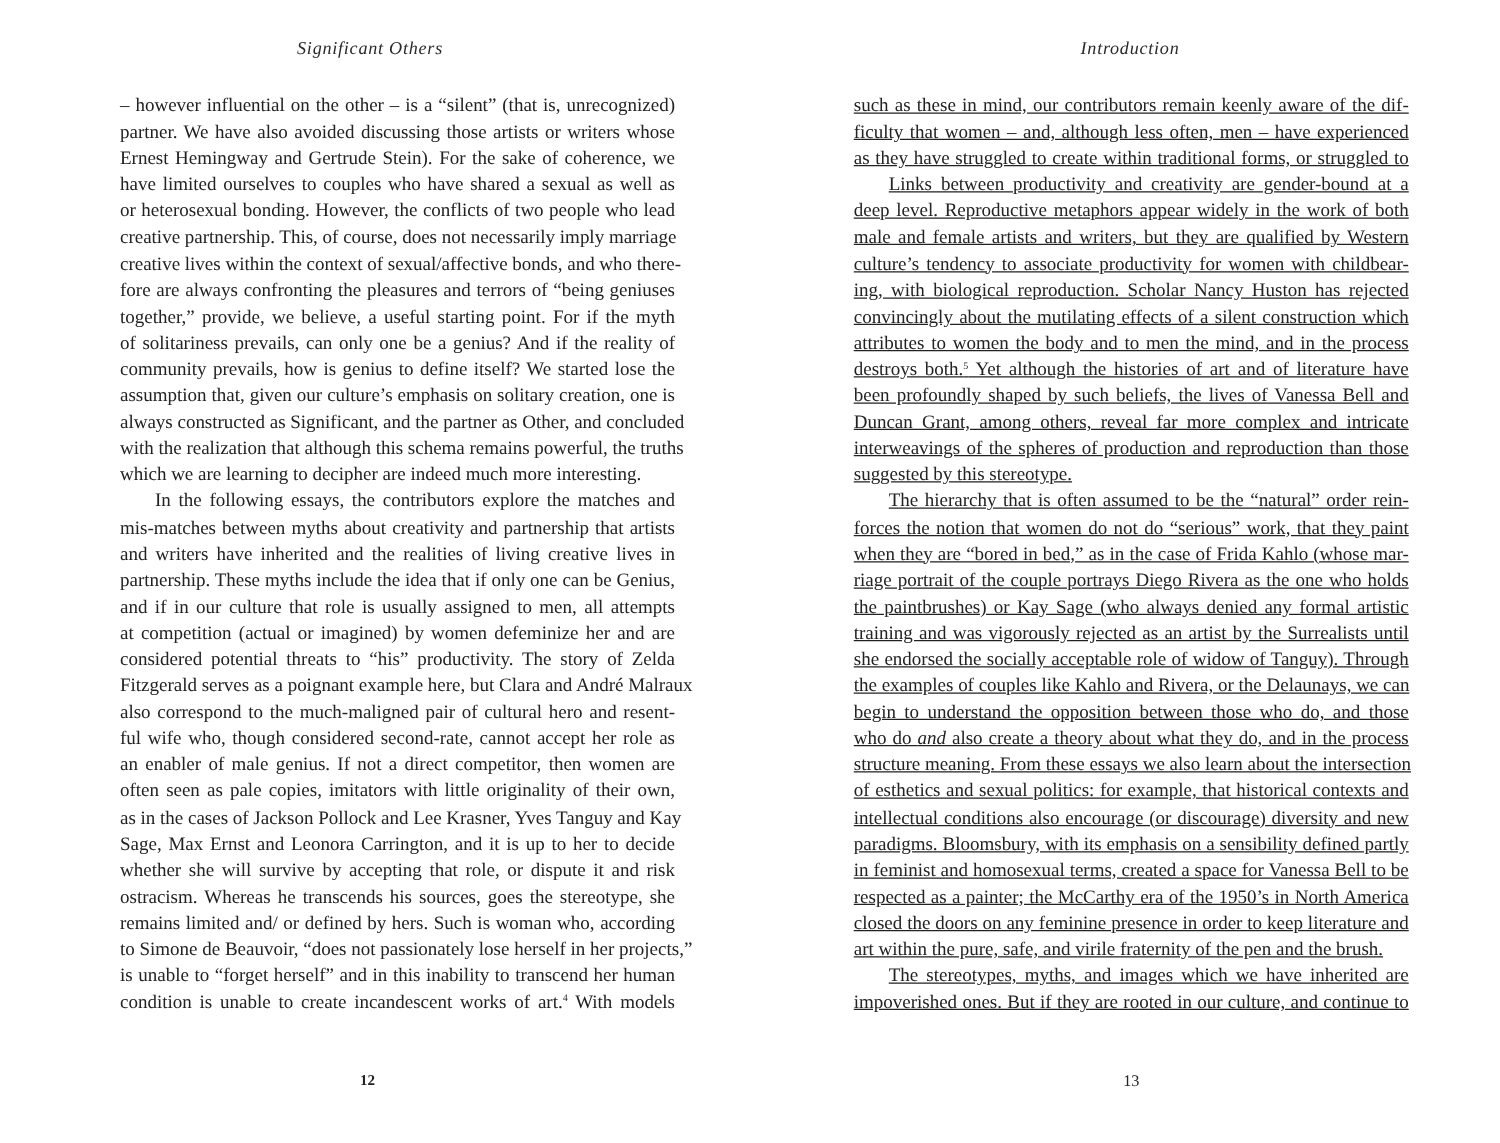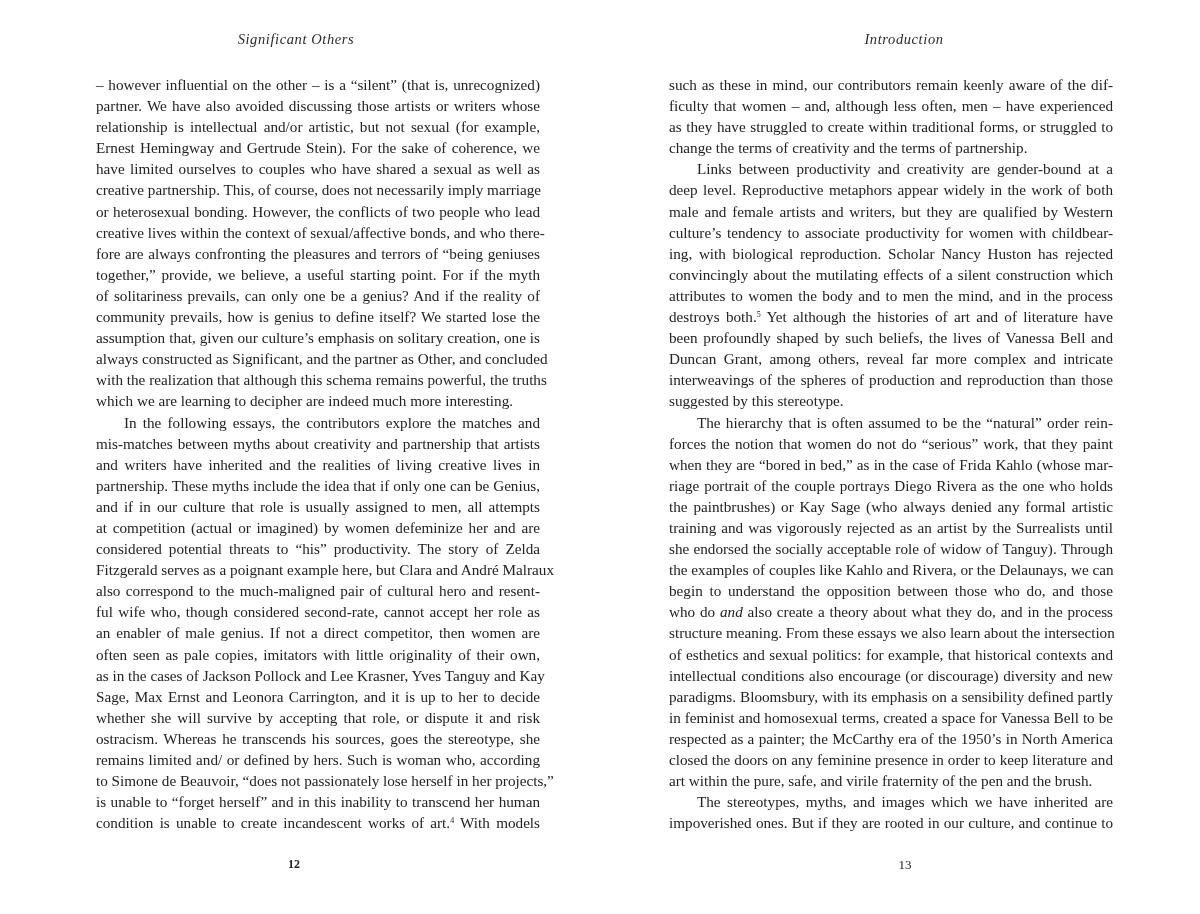--- a/index.html
+++ b/index.html
@@ -12,21 +12,21 @@
   .page.left { left: 0; }
   .page.right { left: 600px; }
   .running-head {
     position: absolute; top: 31px; left: 0; width: 600px; text-align: center;
     font-style: italic; font-size: 14.5px; letter-spacing: 0.6px; color: #2a2a2a;
   }
   .page.left .running-head { left: -4px; }
   .page.right .running-head { left: 4px; }
   .body-text { position: absolute; top: 74px; }
   .page.left .body-text { left: 60px; width: 444px; margin-left: 36px; }
-  .page.right .body-text { left: 69px; width: 444px; }
+  .page.right .body-text { left: 83px; width: 444px; text-decoration: underline; }
   .line {
     height: 21.1px; line-height: 21.1px; font-size: 15.2px; white-space: nowrap;
     text-align: justify; text-align-last: justify; overflow: visible;
   }
   .line.last { text-align-last: left; }
   .line.indent { text-indent: 28px; }
   .line sup { font-size: 8px; vertical-align: 5px; line-height: 0; }
   .line em { font-style: italic; }
   .folio {
     position: absolute; top: 857px; width: 600px; left: 0; text-align: center;
@@ -36,25 +36,24 @@
   .page.right .folio { left: 5px; font-weight: normal; font-size: 13px; }
 </style>
 </head>
 <body>
 
 <div class="page left">
   <div class="running-head">Significant Others</div>
   <div class="body-text">
       <div class="line"><span>– however influential on the other – is a “silent” (that is, unrecognized)</span></div>
       <div class="line"><span>partner. We have also avoided discussing those artists or writers whose</span></div>
-      <div class="line"><span>relationship is intellectual and/or artistic, but not sexual (for example,</span></div>
       <div class="line"><span>Ernest Hemingway and Gertrude Stein). For the sake of coherence, we</span></div>
       <div class="line"><span>have limited ourselves to couples who have shared a sexual as well as</span></div>
+      <div class="line"><span>or heterosexual bonding. However, the conflicts of two people who lead</span></div>
       <div class="line"><span>creative partnership. This, of course, does not necessarily imply marriage</span></div>
-      <div class="line"><span>or heterosexual bonding. However, the conflicts of two people who lead</span></div>
       <div class="line"><span>creative lives within the context of sexual/affective bonds, and who there-</span></div>
       <div class="line"><span>fore are always confronting the pleasures and terrors of “being geniuses</span></div>
       <div class="line"><span>together,” provide, we believe, a useful starting point. For if the myth</span></div>
       <div class="line"><span>of solitariness prevails, can only one be a genius? And if the reality of</span></div>
       <div class="line"><span>community prevails, how is genius to define itself? We started lose the</span></div>
       <div class="line"><span>assumption that, given our culture’s emphasis on solitary creation, one is</span></div>
       <div class="line"><span>always constructed as Significant, and the partner as Other, and concluded</span></div>
       <div class="line"><span>with the realization that although this schema remains powerful, the truths</span></div>
       <div class="line last"><span>which we are learning to decipher are indeed much more interesting.</span></div>
       <div class="line indent"><span>In the following essays, the contributors explore the matches and</span></div>
@@ -80,21 +79,20 @@
     </div>
   <div class="folio">12</div>
 </div>
 
 <div class="page right">
   <div class="running-head">Introduction</div>
   <div class="body-text">
       <div class="line"><span>such as these in mind, our contributors remain keenly aware of the dif-</span></div>
       <div class="line"><span>ficulty that women – and, although less often, men – have experienced</span></div>
       <div class="line"><span>as they have struggled to create within traditional forms, or struggled to</span></div>
-      <div class="line last"><span>change the terms of creativity and the terms of partnership.</span></div>
       <div class="line indent"><span>Links between productivity and creativity are gender-bound at a</span></div>
       <div class="line"><span>deep level. Reproductive metaphors appear widely in the work of both</span></div>
       <div class="line"><span>male and female artists and writers, but they are qualified by Western</span></div>
       <div class="line"><span>culture’s tendency to associate productivity for women with childbear-</span></div>
       <div class="line"><span>ing, with biological reproduction. Scholar Nancy Huston has rejected</span></div>
       <div class="line"><span>convincingly about the mutilating effects of a silent construction which</span></div>
       <div class="line"><span>attributes to women the body and to men the mind, and in the process</span></div>
       <div class="line"><span>destroys both.</span><sup>5</sup><span> Yet although the histories of art and of literature have</span></div>
       <div class="line"><span>been profoundly shaped by such beliefs, the lives of Vanessa Bell and</span></div>
       <div class="line"><span>Duncan Grant, among others, reveal far more complex and intricate</span></div>

